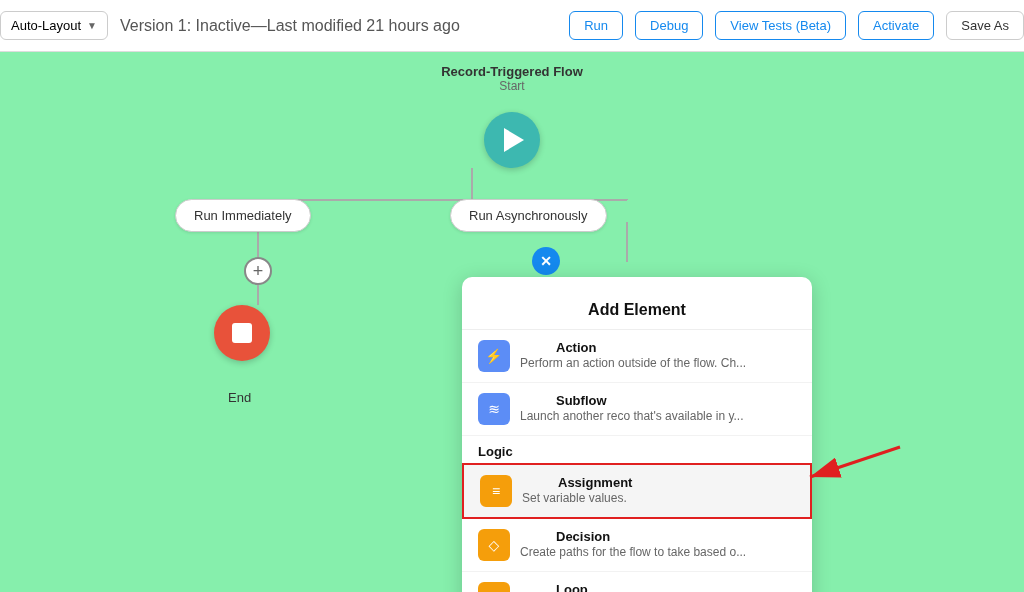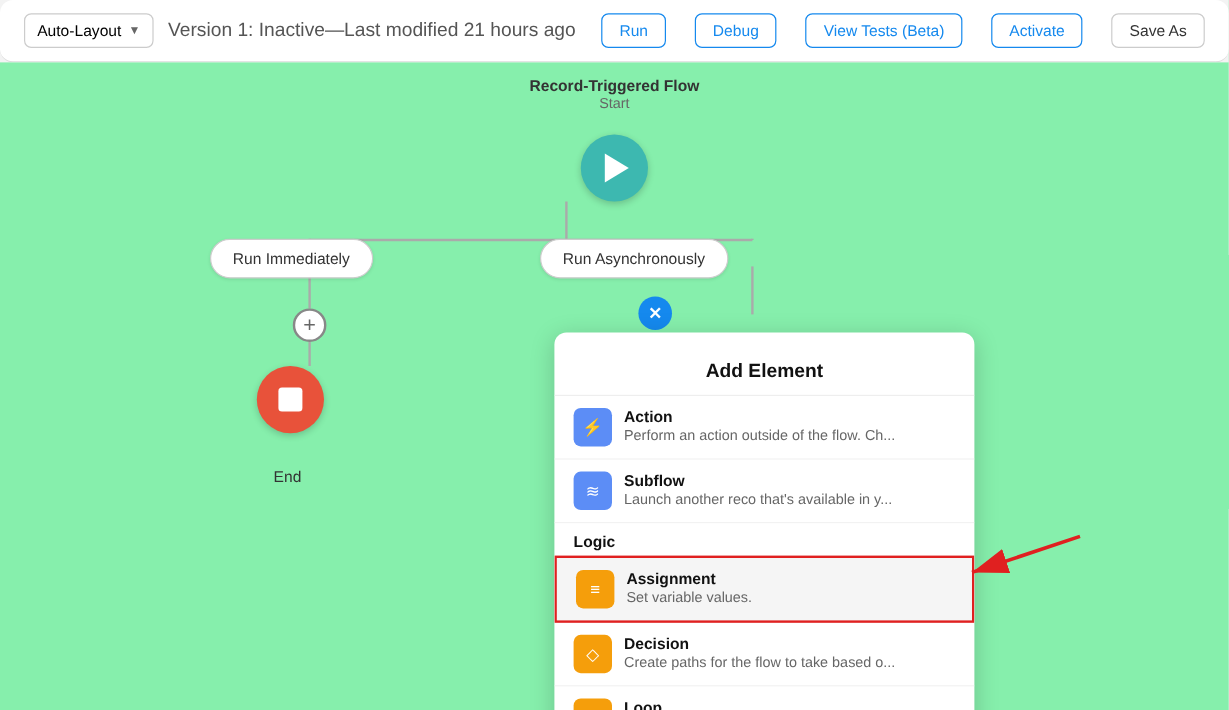--- a/index.html
+++ b/index.html
@@ -11,24 +11,23 @@
       overflow: hidden;
       position: relative;
     }
 
     
     .toolbar {
       display: flex;
       align-items: center;
       background: #ffffff;
       border-bottom: 1px solid #ddd;
-      padding: 8px 20px;
+      padding: 8px 0;
       height: 52px;
       gap: 12px;
-      border-radius: 11px;
     }
     .auto-layout-btn {
       display: flex;
       align-items: center;
       gap: 6px;
       border: 1px solid #ccc;
       border-radius: 6px;
       background: white;
       padding: 6px 10px;
       font-size: 13px;
@@ -39,21 +38,21 @@
       font-size: 10px;
       color: #666;
     }
     .version-text {
       font-size: 16px;
       color: #555;
       flex: 1;
     }
     .toolbar-actions {
       display: flex;
-      gap: 24px;
+      gap: 12px;
       align-items: center;
     }
     .toolbar-btn {
       border: 1.5px solid #1589ee;
       border-radius: 6px;
       background: white;
       color: #1589ee;
       padding: 6px 14px;
       font-size: 13px;
       cursor: pointer;
@@ -264,20 +263,21 @@
     .icon-action { background: #5c8df6; }
     .icon-subflow { background: #5c8df6; }
     .icon-assignment { background: #f59e0b; }
     .icon-decision { background: #f59e0b; }
     .icon-loop { background: #f59e0b; }
 
     .item-text .item-title {
       font-size: 13px;
       font-weight: 600;
       color: #111;
+      margin-left: 36px;
     }
     .item-text .item-desc {
       font-size: 12px;
       color: #666;
       margin-top: 1px;
     }
     .section-header {
       padding: 8px 16px 4px;
       font-size: 13px;
       font-weight: 700;

